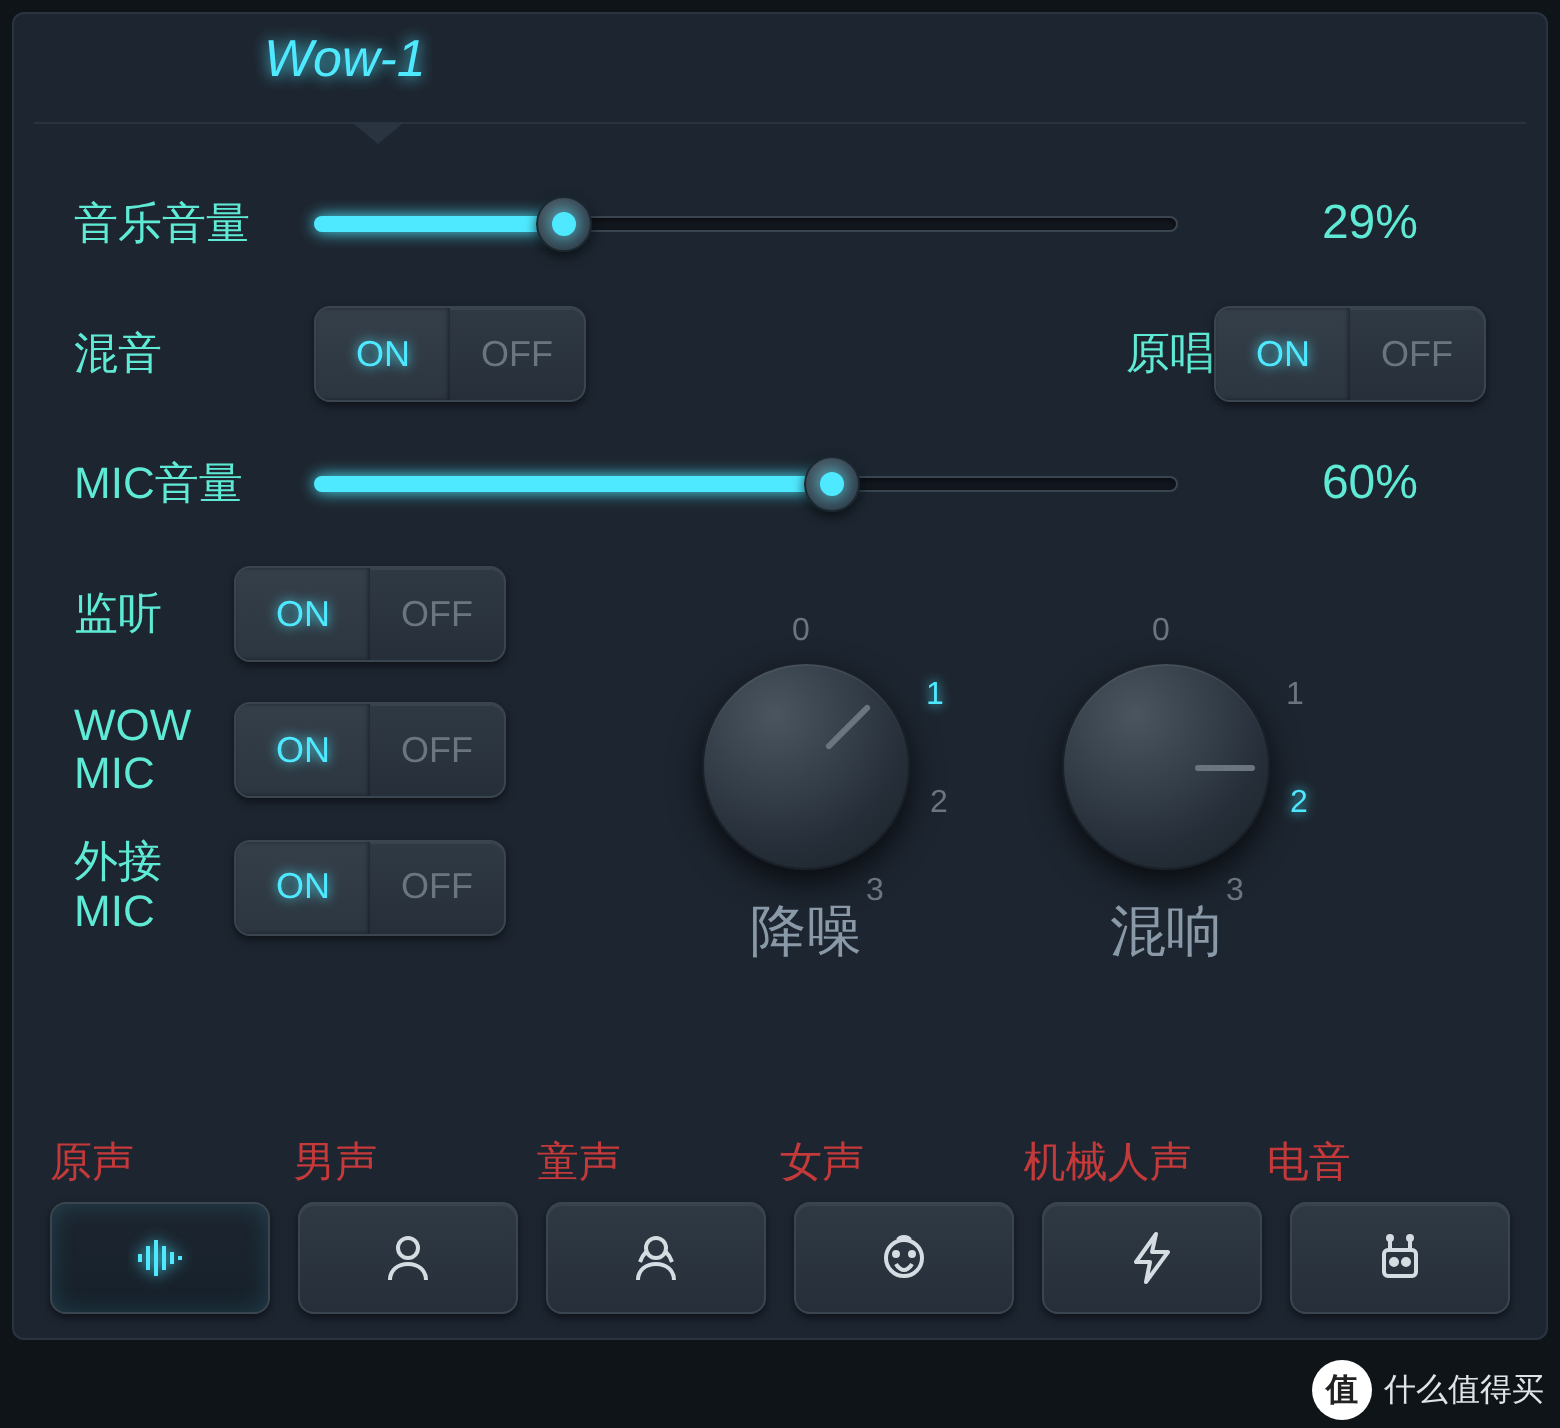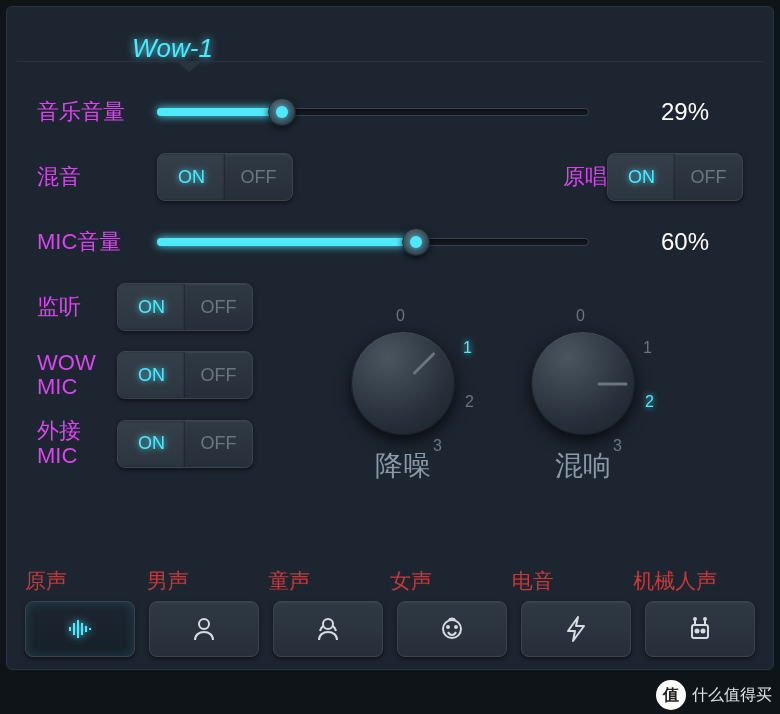--- a/index.html
+++ b/index.html
@@ -17,21 +17,21 @@
     border: 1px solid #2a3340;
     border-radius: 6px;
     margin: 6px;
     width: 768px;
     height: 664px;
     position: relative;
   }
   .tab {
     position: absolute;
     top: 0; left: 95px;
-    padding: 26px 30px 10px;
+    padding: 7px 30px 10px;
     font-size: 26px;
     color: #4fe9ff;
     text-shadow: 0 0 8px #4fe9ff;
     font-style: italic;
   }
   .tab-pointer {
     position: absolute;
     left: 170px; top: 55px;
     width: 0; height: 0;
     border-left: 12px solid transparent;
@@ -40,21 +40,21 @@
   }
   .divider {
     position: absolute;
     top: 54px; left: 10px; right: 10px;
     height: 1px;
     background: #2a3340;
   }
   .content { position: absolute; top: 90px; left: 30px; right: 30px; }
 
   .row { display: flex; align-items: center; margin-bottom: 26px; }
-  .label { width: 120px; font-size: 22px; color: #d946ef; }
+  .label { width: 120px; font-size: 22px; color: #5eead4; }
   .label.small { width: 80px; }
 
   .slider {
     position: relative;
     width: 432px;
     height: 24px;
     cursor: pointer;
   }
   .slider-track {
     position: absolute; top: 8px; left: 0; right: 0;
@@ -81,21 +81,21 @@
   }
   .slider-thumb::after {
     content: '';
     position: absolute; top: 50%; left: 50%;
     width: 12px; height: 12px;
     margin: -6px 0 0 -6px;
     background: #4fe9ff;
     border-radius: 50%;
     box-shadow: 0 0 10px #4fe9ff;
   }
-  .value { width: 80px; text-align: right; font-size: 24px; color: #ffffff; margin-left: 40px; }
+  .value { width: 80px; text-align: right; font-size: 24px; color: #5eead4; margin-left: 40px; }
 
   .toggle {
     display: inline-flex;
     width: 136px; height: 48px;
     background: linear-gradient(#2f3944, #262f39);
     border: 1px solid #3a4550;
     border-radius: 8px;
     box-shadow: inset 0 1px 0 rgba(255,255,255,0.05), 0 2px 4px rgba(0,0,0,0.5);
     overflow: hidden;
     cursor: pointer;
@@ -268,22 +268,22 @@
         </div>
       </div>
     </div>
   </div>
 
   <div class="voice-labels">
     <span>原声</span>
     <span>男声</span>
     <span>童声</span>
     <span>女声</span>
+    <span>机械人声</span>
     <span>电音</span>
-    <span>机械人声</span>
   </div>
 
   <div class="voice-buttons">
     <div class="vbtn active">
       <svg viewBox="0 0 32 32">
           <g stroke="#4fe9ff" stroke-width="2" fill="none" filter="drop-shadow(0 0 4px #4fe9ff)">
             <line x1="6" y1="14" x2="6" y2="18"></line>
             <line x1="10" y1="10" x2="10" y2="22"></line>
             <line x1="14" y1="7" x2="14" y2="25"></line>
             <line x1="18" y1="10" x2="18" y2="22"></line>

